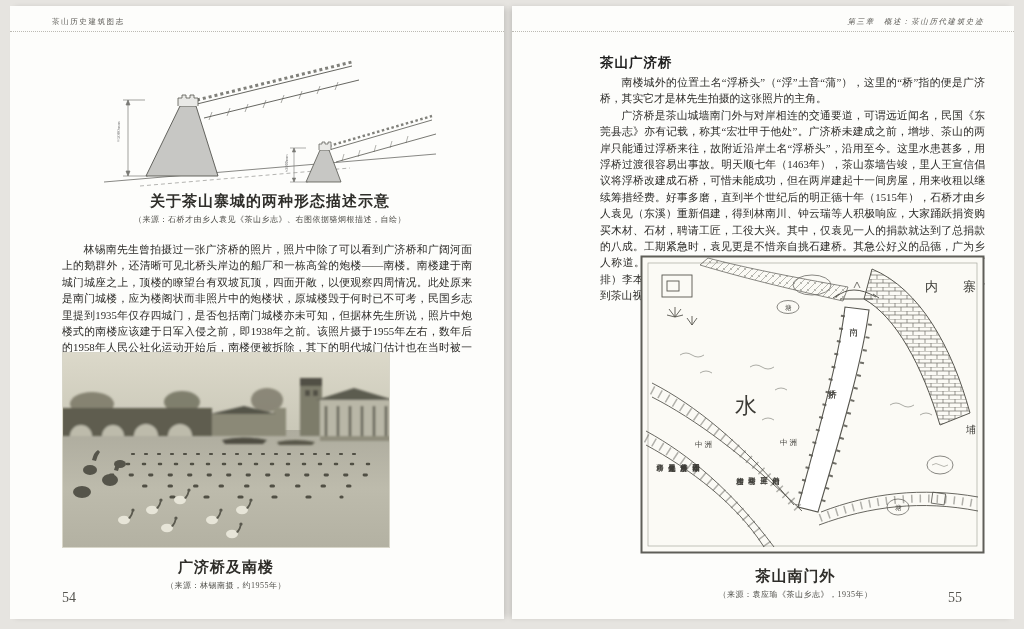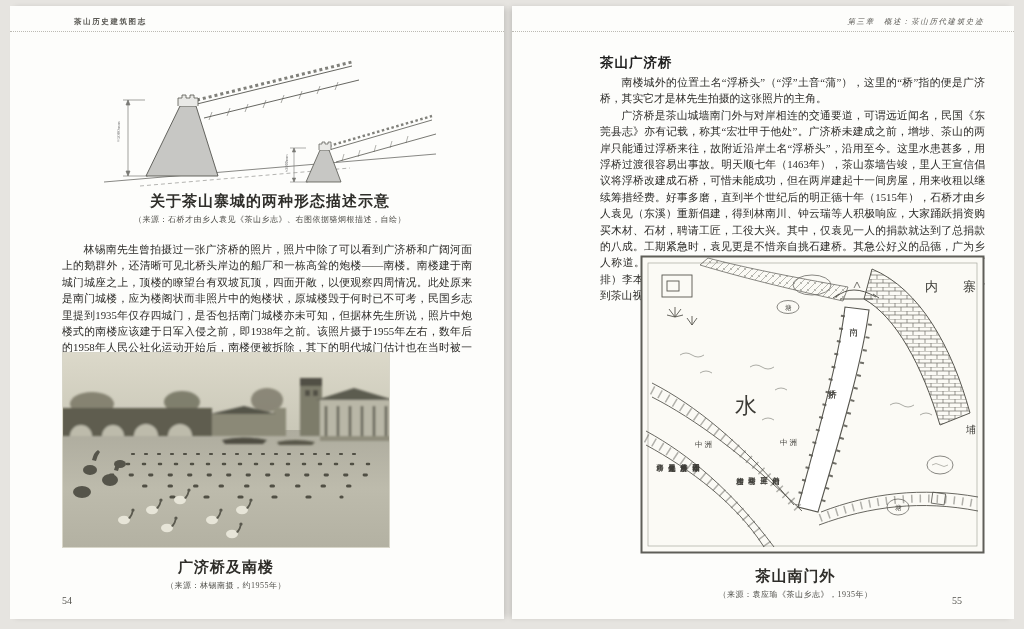--- a/index.html
+++ b/index.html
@@ -7,23 +7,23 @@
     width:1024px;height:629px;position:relative;overflow:hidden;
     background:#e6e4e0;
     font-family:"Liberation Serif","DejaVu Serif",serif;
     color:#2e2d2b;
   }
   .page{position:absolute;top:6px;height:613px;background:#fdfdfb;}
   .page-left{left:10px;width:494px;box-shadow:3px 0 6px -2px rgba(0,0,0,.20);}
   .page-right{left:512px;width:502px;box-shadow:-3px 0 6px -2px rgba(0,0,0,.20);}
   .rule{position:absolute;left:0;right:0;top:25px;border-top:1px dotted #bcbab3;}
   .hdr{position:absolute;top:11px;font-size:7.5px;color:#5a5954;letter-spacing:1.6px;white-space:nowrap;}
-  .hdr-l{left:64px;font-weight:bold;}
+  .hdr-l{left:42px;font-weight:normal;}
   .hdr-r{right:30px;font-style:italic;}
-  .pagenum{position:absolute;bottom:13px;font-size:10px;color:#55544f;}
+  .pagenum{position:absolute;bottom:13px;font-size:14px;color:#55544f;}
   .pn-l{left:52px;}
   .pn-r{right:52px;}
   .figwrap{position:absolute;}
   .cap{font-size:15px;font-weight:bold;text-align:center;color:#2f2e2a;letter-spacing:1px;}
   .src{font-size:8px;text-align:center;color:#4f4e49;margin-top:3px;letter-spacing:.5px;}
   .bodytext{position:absolute;font-size:10.8px;line-height:16.4px;text-align:justify;color:#2b2a27;}
   .bodytext p{margin:0;text-indent:2em;}
   .sec-title{
     position:absolute;left:88px;top:48px;
     font-family:Liberation Serif, serif;

